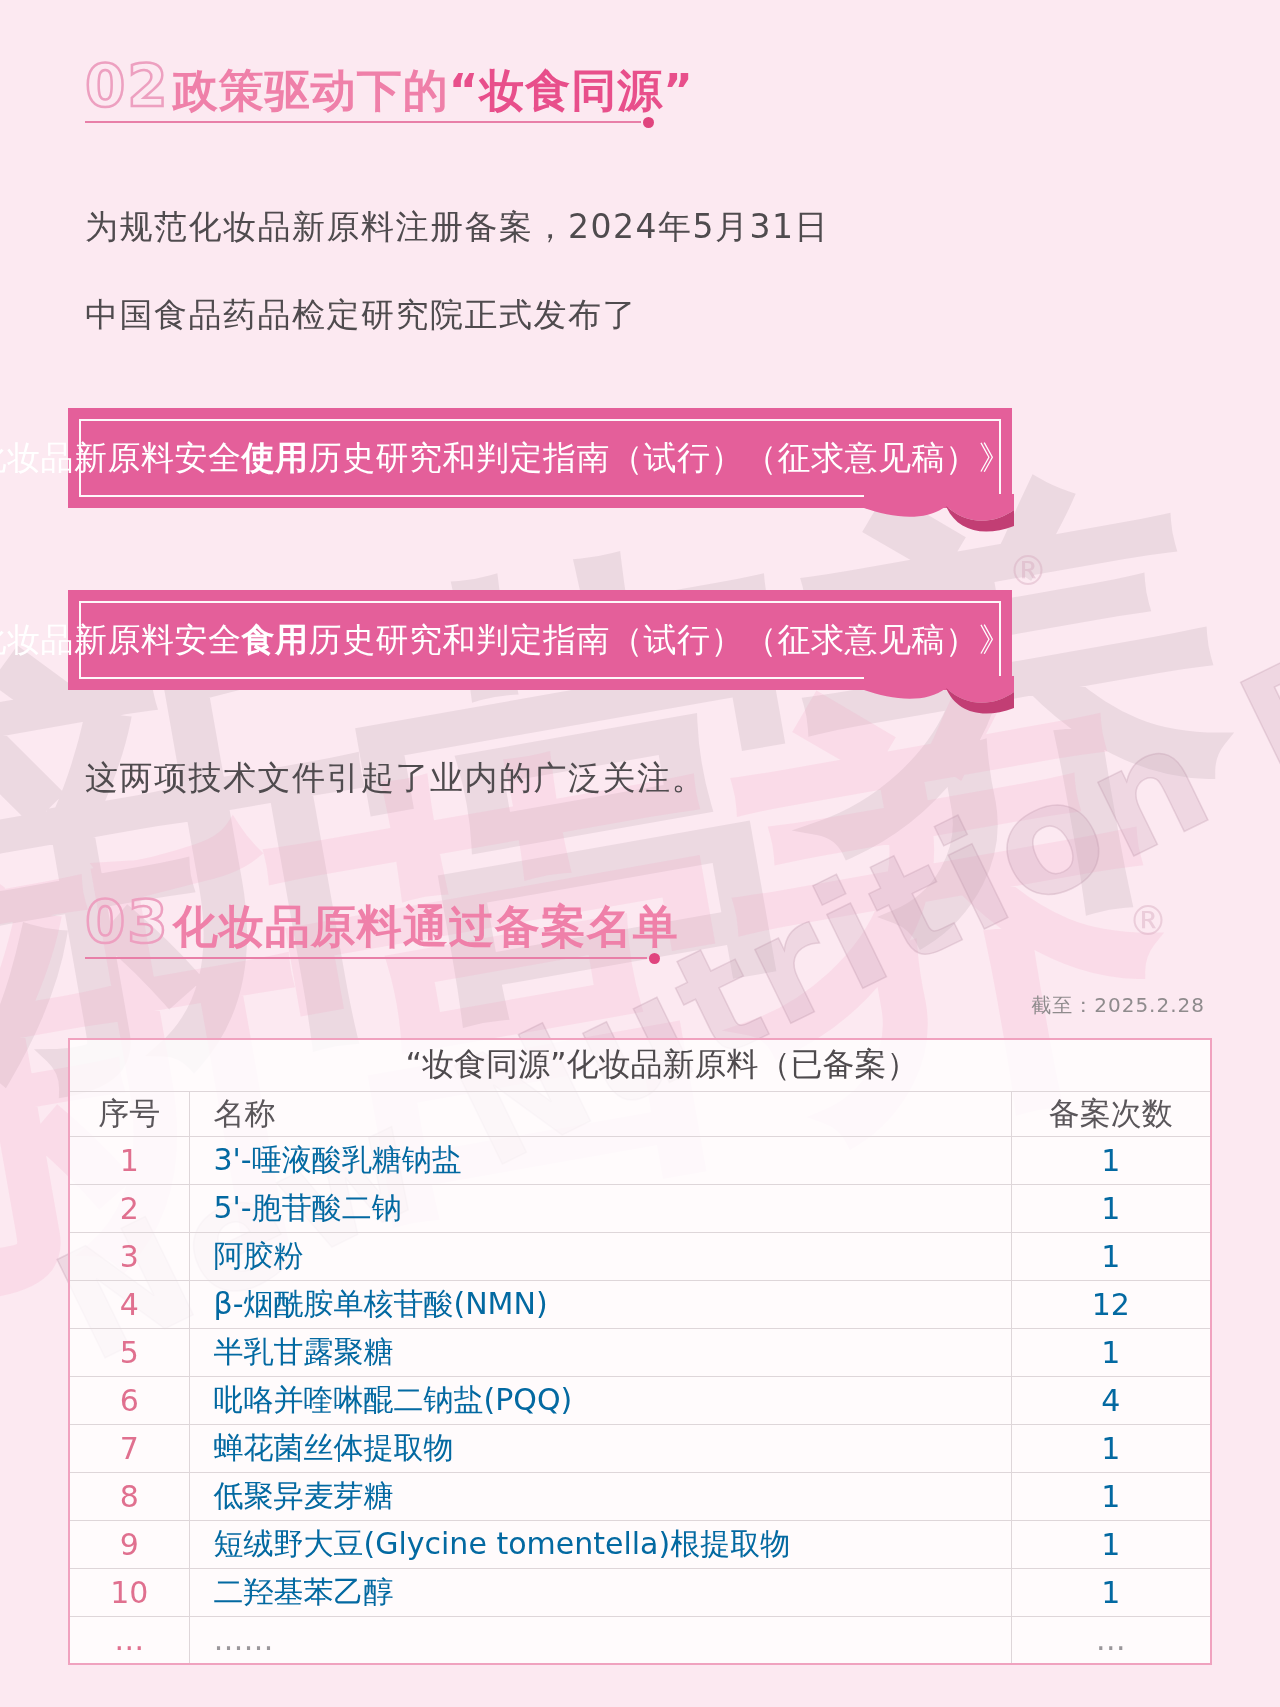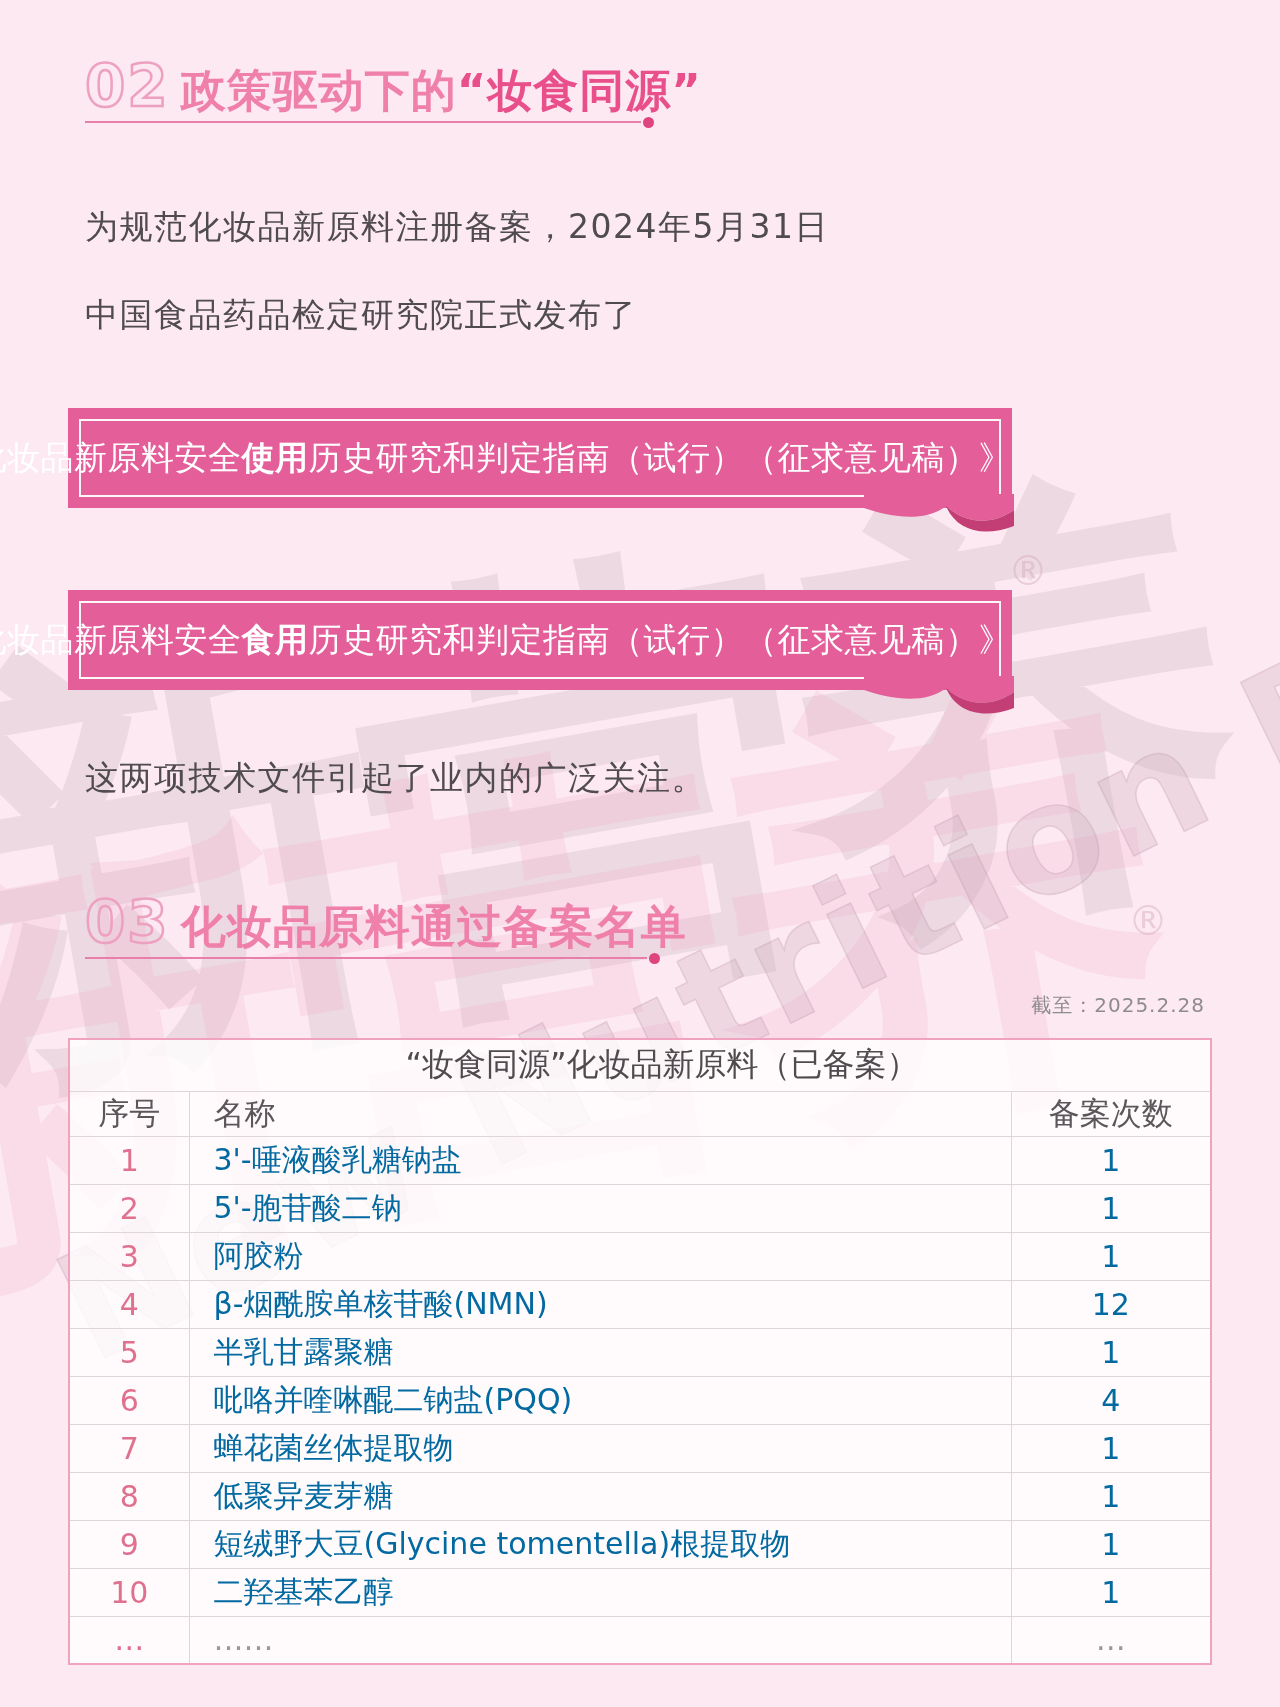--- a/index.html
+++ b/index.html
@@ -20,21 +20,21 @@
     transform:rotate(-10deg);transform-origin:0 50%;letter-spacing:-20px;}
   .wm-cn-pink{left:-130px;top:800px;font-size:450px;color:rgba(240,150,185,0.16);
     transform:rotate(-10deg);transform-origin:0 50%;letter-spacing:-20px;}
   .wm-en{left:70px;top:1230px;font-size:150px;letter-spacing:6px;
     color:rgba(200,168,185,0.26);-webkit-text-stroke:1.5px rgba(190,150,170,0.30);
     transform:rotate(-26deg);transform-origin:0 50%;}
   .wm-reg-float{position:absolute;z-index:1;font-size:40px;color:rgba(215,170,190,0.45);pointer-events:none;}
   .wm-reg-a{left:1008px;top:548px;}
   .wm-reg-b{left:1128px;top:898px;}
   
-  .sec-head{display:flex;align-items:baseline;gap:11px;white-space:nowrap;}
+  .sec-head{display:flex;align-items:baseline;gap:3px;white-space:nowrap;}
   .sec-num{font-size:58px;font-weight:700;letter-spacing:2px;color:transparent;
     -webkit-text-stroke:2.5px var(--outline);}
   .sec-title{font-size:45px;font-weight:700;color:var(--title-light);letter-spacing:1px;}
   .sec-title b{color:var(--accent);font-weight:800;}
   .head-line{position:absolute;height:2px;background:#e87fa8;}
   .head-line .dot{position:absolute;right:-13px;top:-4.5px;width:11px;height:11px;
     border-radius:50%;background:#e0447e;}
   #h02{left:85px;top:52px;}
   #line02{left:85px;top:121px;width:556px;}
   #h03{left:85px;top:888px;}

